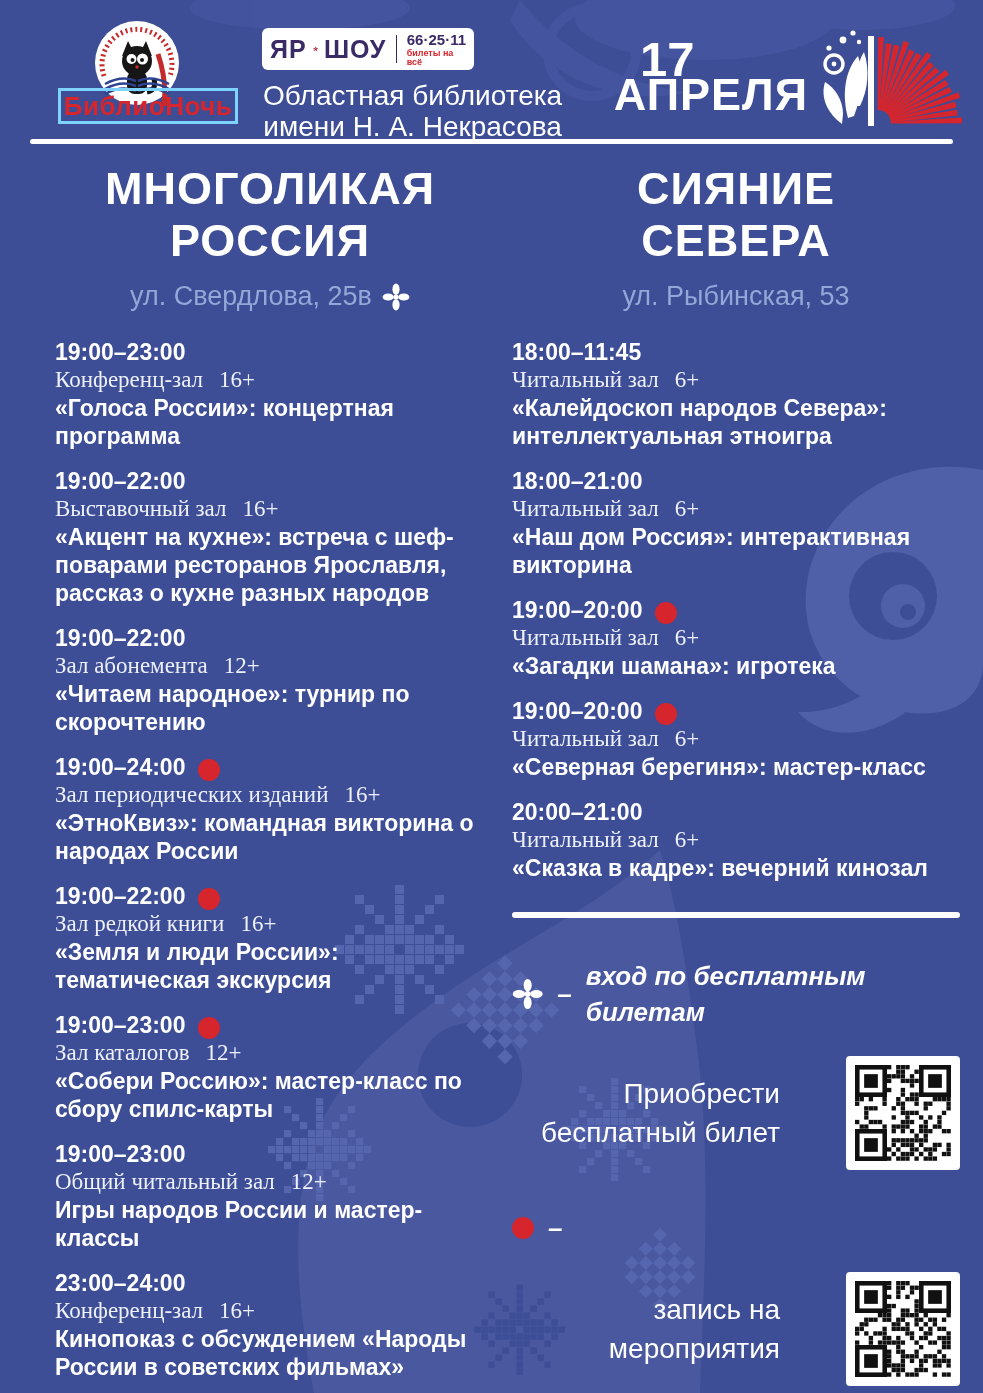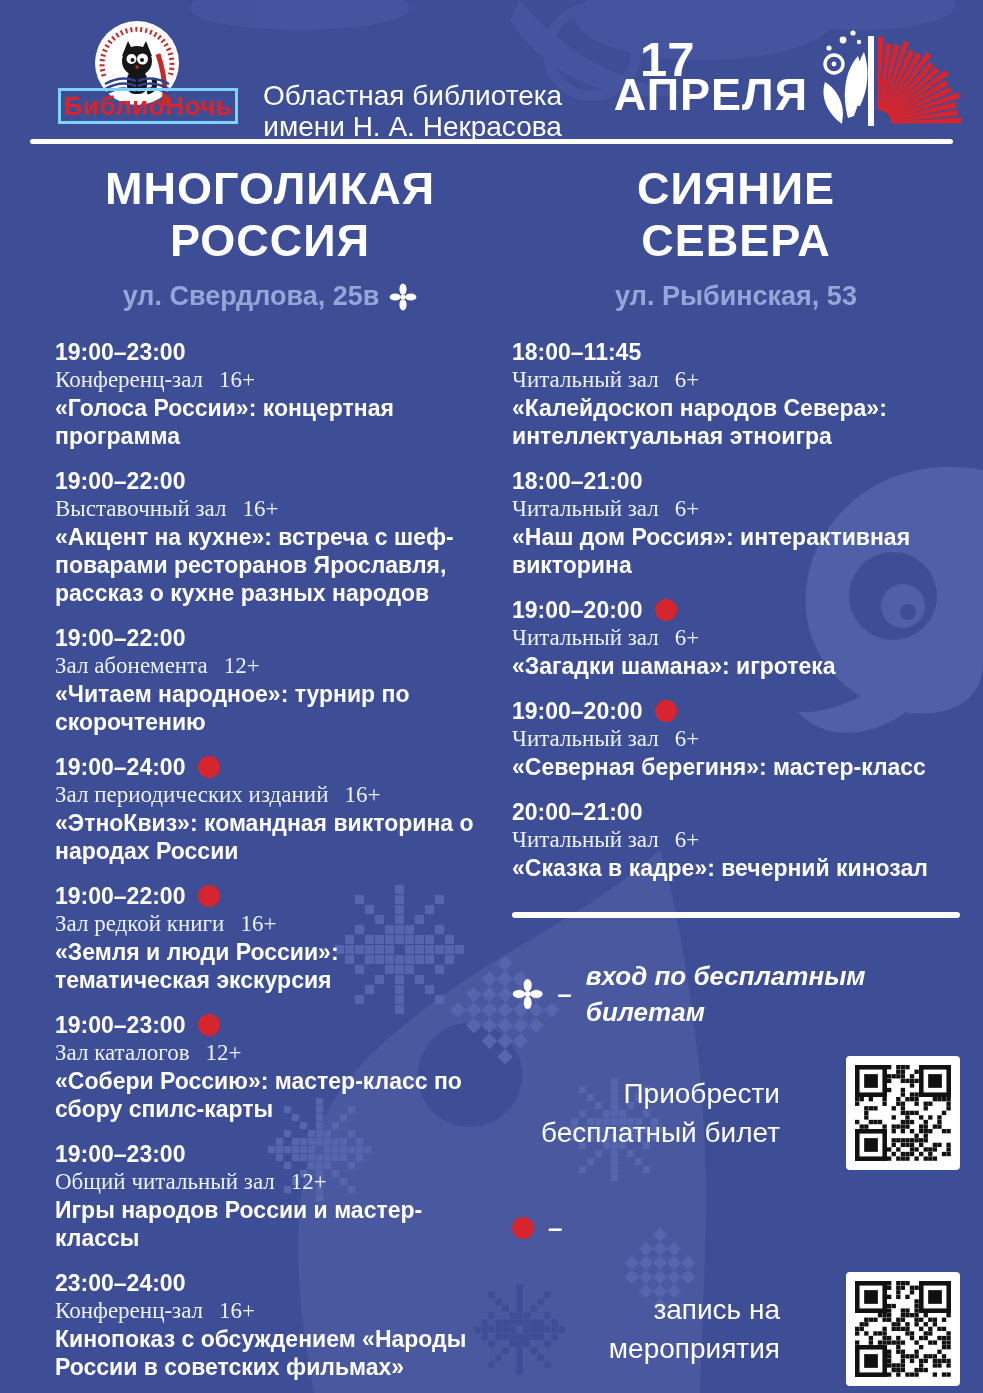--- a/index.html
+++ b/index.html
@@ -42,25 +42,25 @@
   .date-day{position:absolute;left:640px;top:34px;width:160px;text-align:left;font-size:49px;line-height:50px;font-weight:800;}
   .date-month{position:absolute;left:560px;top:70px;width:248px;text-align:right;font-size:45px;line-height:50px;font-weight:800;letter-spacing:1px;}
   .date-ornament{position:absolute;left:812px;top:24px;}
   
   .col{position:absolute;top:163px;z-index:1;}
   .col-left{left:55px;width:430px;}
   .col-right{left:512px;width:448px;}
   .col-title{text-align:center;font-size:45px;line-height:52px;font-weight:800;letter-spacing:1px;}
   .col-address{
     margin-top:14px;display:flex;justify-content:center;align-items:center;gap:10px;
-    font-size:27px;font-weight:700;color:var(--addr);
+    font-size:27px;font-weight:400;color:var(--addr);
   }
   .events{margin-top:26px;}
   .event{margin-bottom:17px;line-height:28px;}
-  .time-row{display:flex;align-items:center;gap:13px;font-size:23px;font-weight:800;}
+  .time-row{display:flex;align-items:flex-end;gap:13px;font-size:23px;font-weight:800;}
   .dot{width:22px;height:22px;border-radius:50%;background:var(--red);flex:0 0 auto;}
   .venue{font-size:23px;font-weight:400;color:#edf1fb;font-family:Liberation Serif, serif;}
   .venue .age{margin-left:16px;}
   .etitle{font-size:23px;font-weight:700;}
   
   .rdivider{height:6px;background:#fff;border-radius:3px;margin-top:30px;}
   .legend-row{display:flex;align-items:center;gap:14px;margin-top:40px;font-style:italic;font-weight:700;font-size:26px;line-height:36px;}
   .legend-row.top-align{align-items:flex-start;}
   .legend-row.top-align .dot{margin-top:7px;}
   .legend-dash{font-weight:700;}
@@ -399,20 +399,34 @@
         <circle cx="48.5" cy="39" r="5.5" fill="#fff"></circle>
         <circle cx="38.5" cy="40" r="2" fill="#161616"></circle>
         <circle cx="48" cy="40" r="2" fill="#161616"></circle>
         <circle cx="43" cy="47" r="1.7" fill="#c62b2b"></circle>
         <path d="M11,64 Q28,55 42,61 M11,69 Q28,60 42,66 M11,74 Q28,65 42,71" fill="none" stroke="#2d4390" stroke-width="2.5"></path>
         <path d="M75,64 Q58,55 44,61 M75,69 Q58,60 44,66 M75,74 Q58,65 44,71" fill="none" stroke="#2d4390" stroke-width="2.5"></path>
       </svg>
       <div class="wordmark">БиблиоНочь</div>
     </div>
 
+    <div class="yarshow">
+      <span class="yr">ЯР</span>
+      <svg width="30" height="30" viewBox="0 0 30 30" xmlns="http://www.w3.org/2000/svg">
+        <polygon points="15,2 18.8,10.4 28,11.2 21,17.2 23.2,26.2 15,21.4 6.8,26.2 9,17.2 2,11.2 11.2,10.4" fill="#d6252c" stroke="#3a2a66" stroke-width="1.4"></polygon>
+        <path d="M5,22 L17,11" stroke="#fff" stroke-width="2.4"></path>
+        <path d="M2,24 l4,-2 M1,19 l3,-1" stroke="#d6252c" stroke-width="1.6"></path>
+      </svg>
+      <span class="yr">ШОУ</span>
+      <span class="ydiv"></span>
+      <span class="yright">
+        <span class="phone">66·25·11</span>
+        <span class="tagline">билеты на всё</span>
+      </span>
+    </div>
 
     <div class="library">
       <div>Областная библиотека</div>
       <div>имени Н. А. Некрасова</div>
     </div>
 
     <div class="date-day">17</div>
     <div class="date-month">АПРЕЛЯ</div>
 
     <svg class="date-ornament" width="150" height="104" viewBox="0 0 150 104" xmlns="http://www.w3.org/2000/svg">

